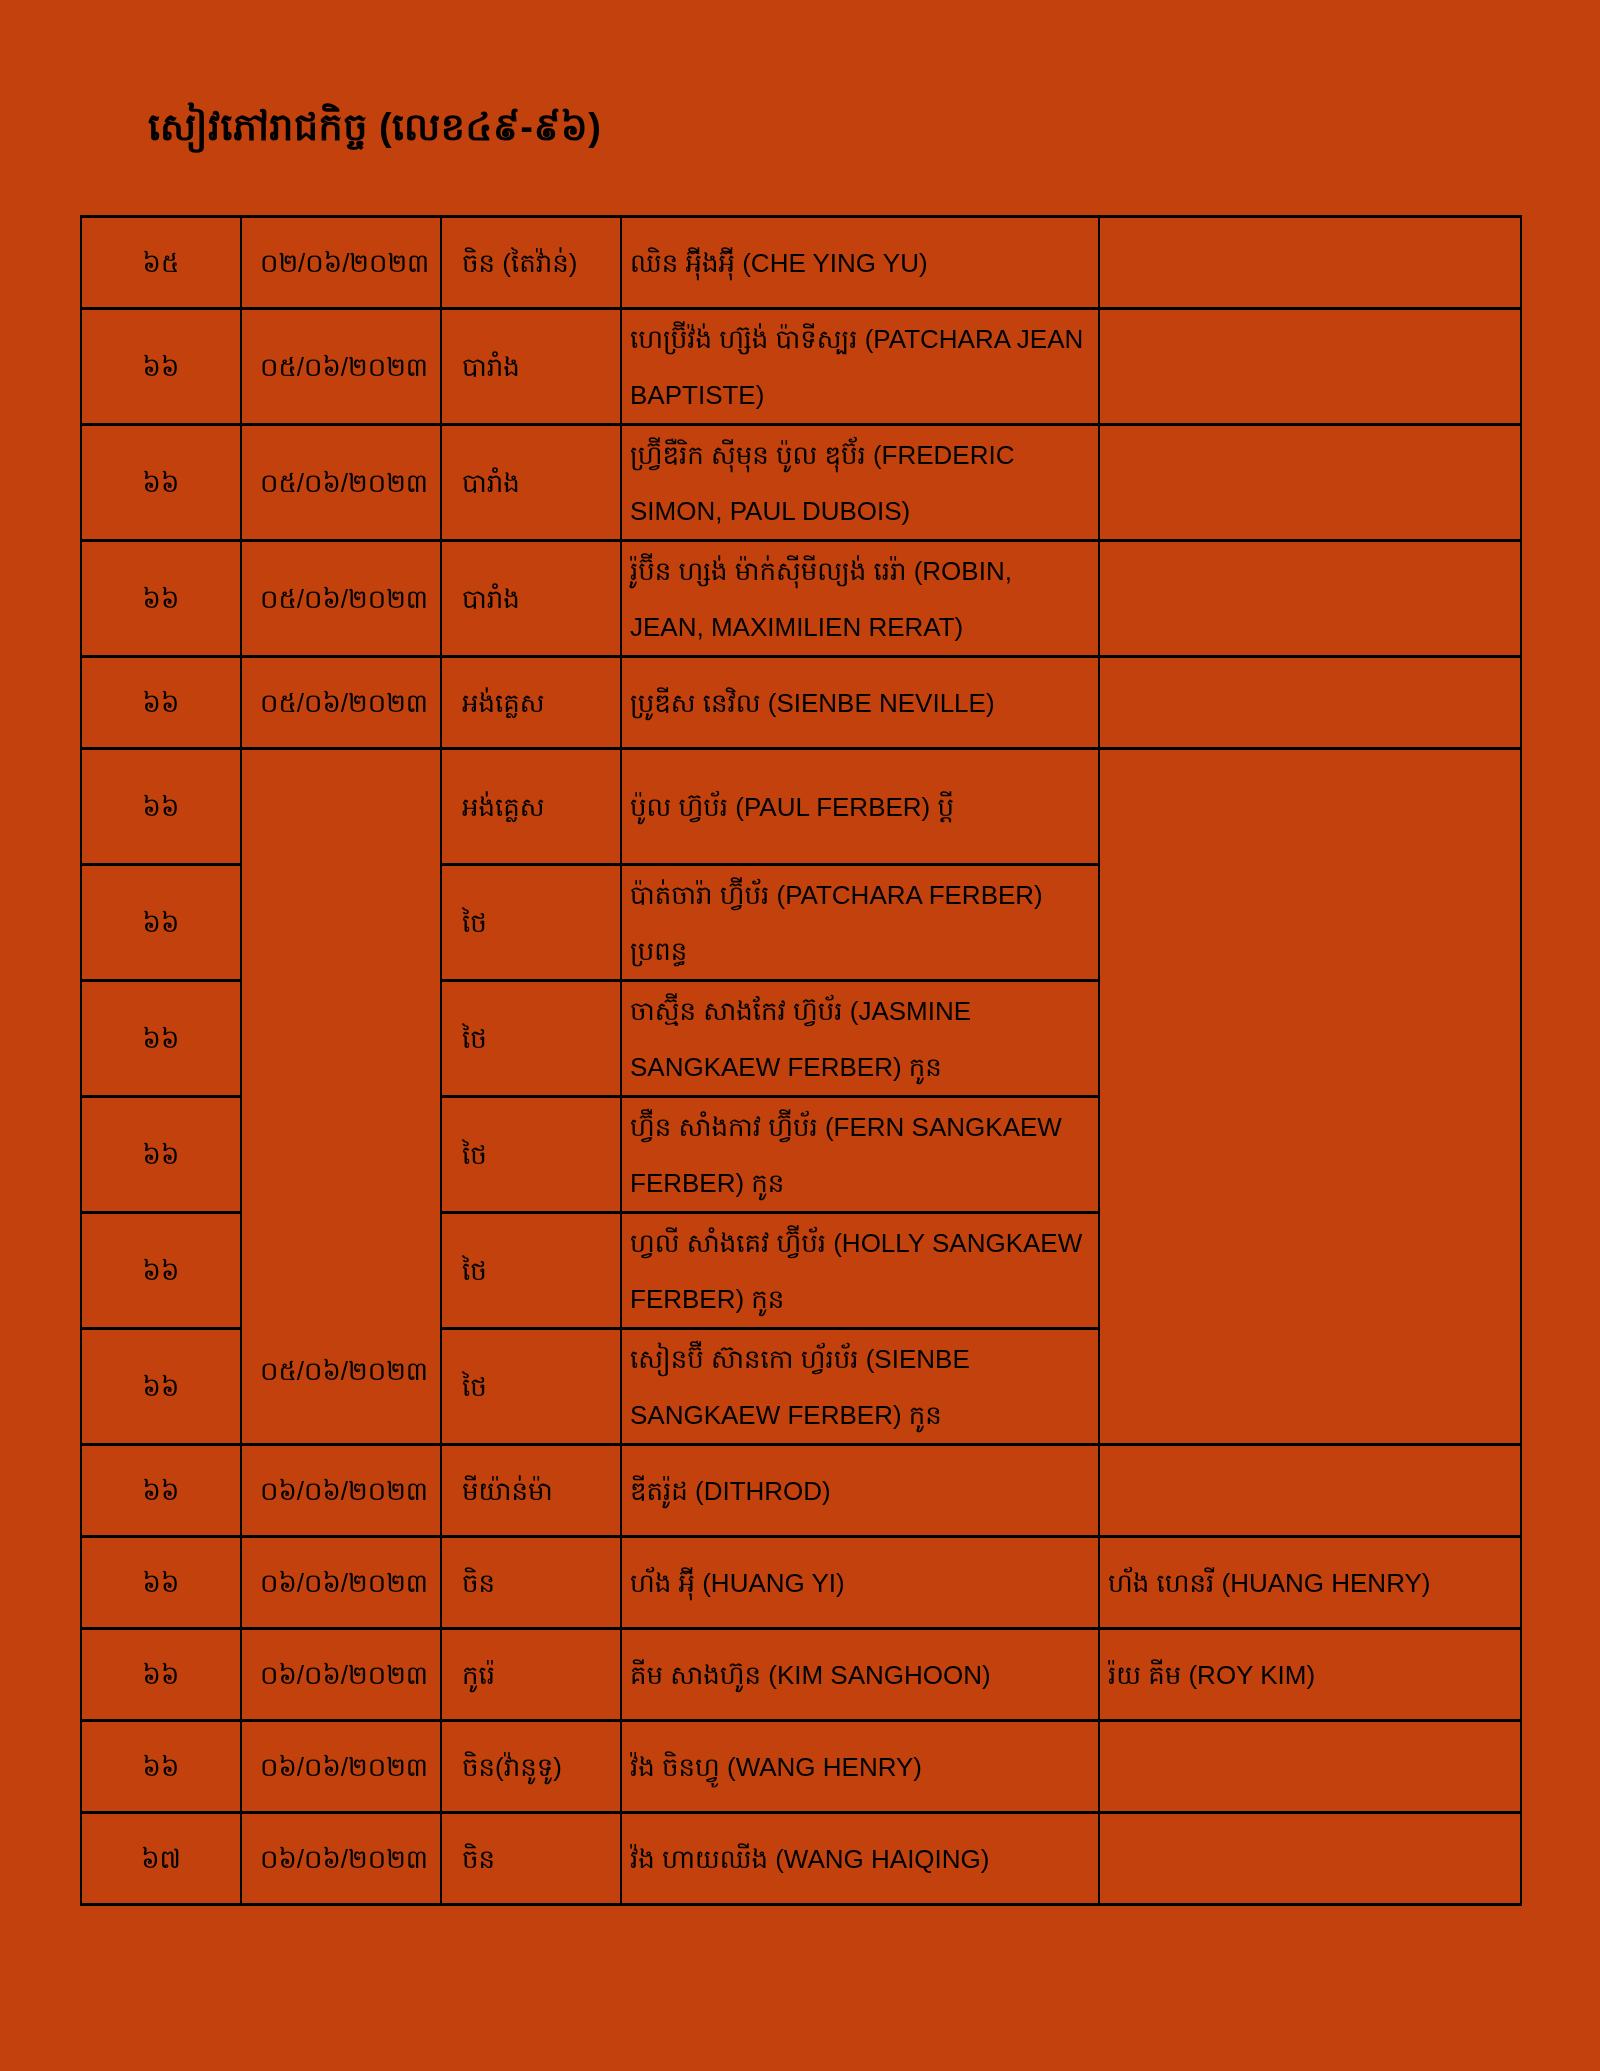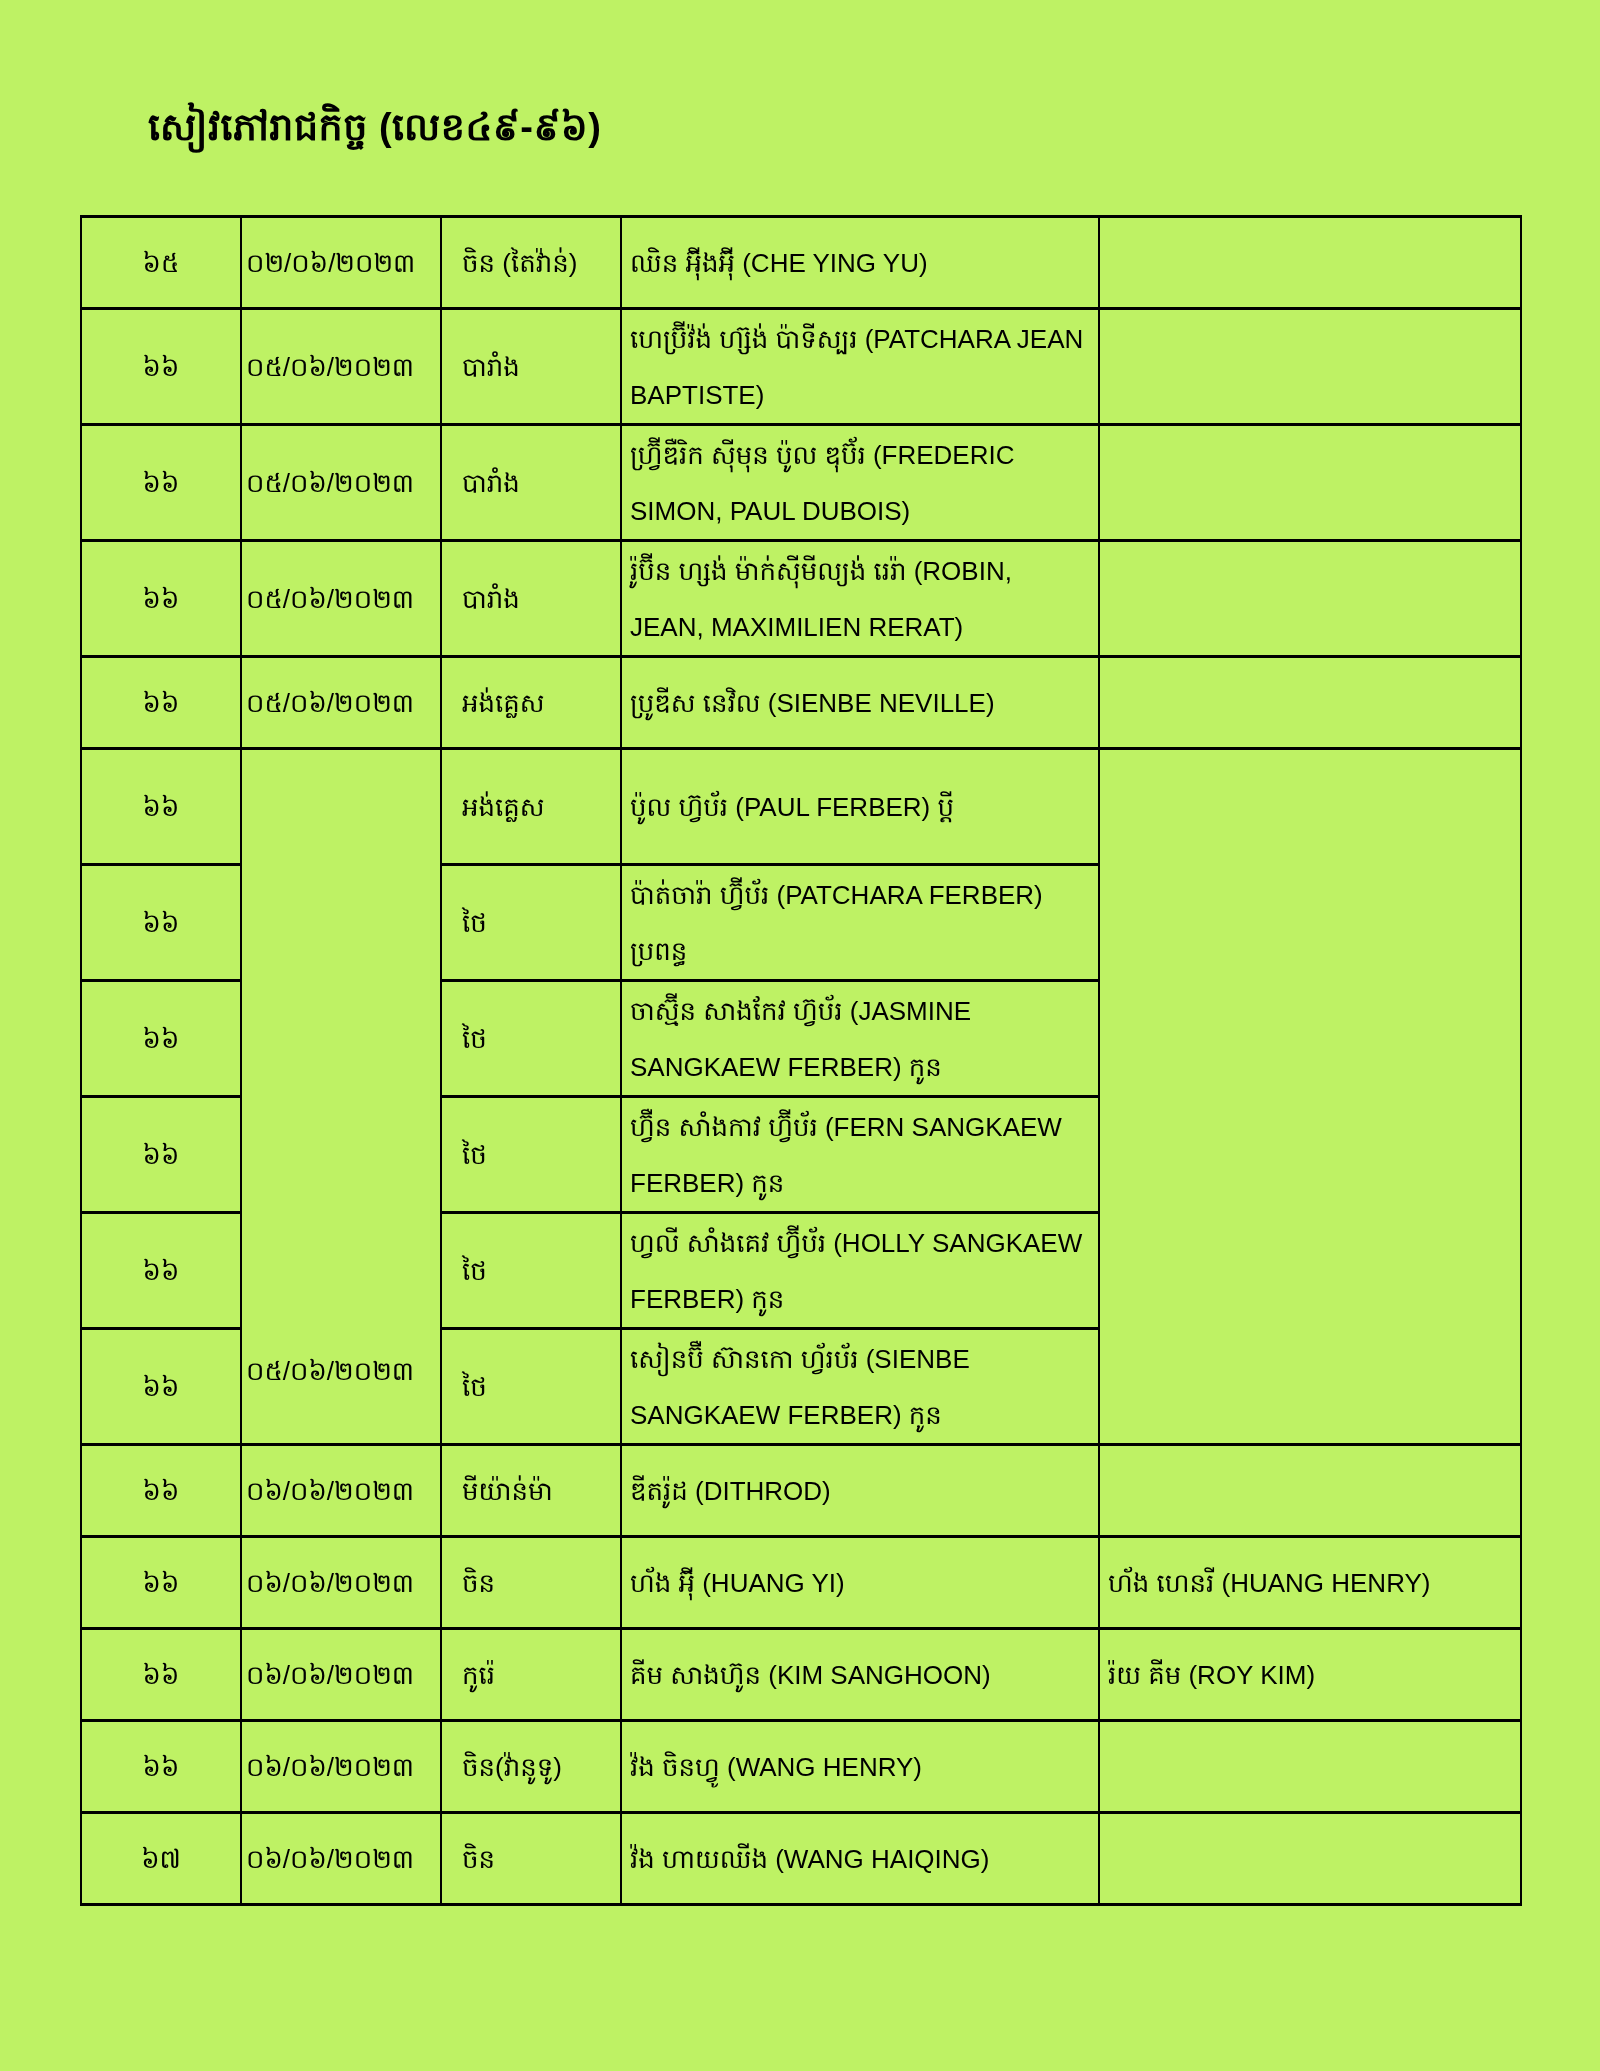--- a/index.html
+++ b/index.html
@@ -4,21 +4,21 @@
 <style>
   html, body {
     margin: 0;
     padding: 0;
     background: #ffffff;
   }
   .page {
     position: relative;
     width: 1600px;
     height: 2071px;
-    background: #bef264;
+    background: #c2410c;
     font-family: "Liberation Sans", sans-serif;
     color: #000000;
   }
   .title {
     position: absolute;
     left: 148px;
     top: 103px;
     font-size: 38px;
     font-weight: bold;
     letter-spacing: 0.5px;
@@ -40,21 +40,21 @@
     font-size: 26px;
     line-height: 56px;
     vertical-align: middle;
     padding: 0 8px;
     overflow: hidden;
     word-break: break-word;
   }
   tr.h-s { height: 92px; }
   tr.h-l { height: 116px; }
   .c-no   { text-align: center; padding: 0 1px; }
-  .c-date { padding-left: 4px; white-space: nowrap; margin-left: 18px; }
+  .c-date { padding-left: 18px; white-space: nowrap; margin-left: 18px; }
   .c-nat  { padding-left: 20px; }
   .c-name { }
   .c-other{ }
   .c-date-merged {
     vertical-align: bottom;
     padding-bottom: 44px;
   }
 </style>
 </head>
 <body>

